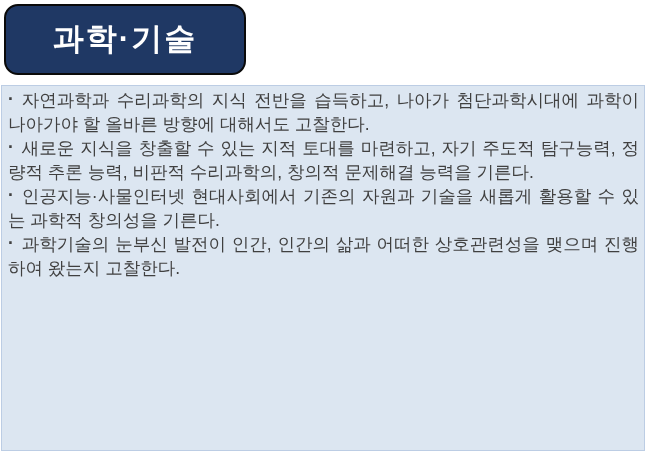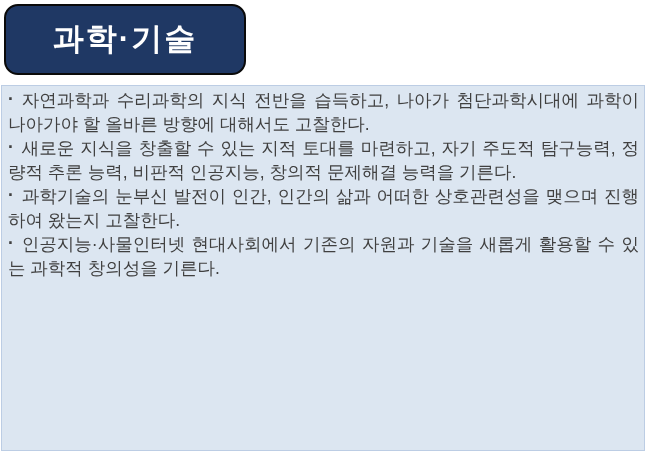--- a/index.html
+++ b/index.html
@@ -75,23 +75,23 @@
 
   <div class="title-box">
     <span class="title-label">과학·기술</span>
   </div>
 
   <div class="body-box">
     <p>
       <span class="bullet">·</span><span>자연과학과 수리과학의 지식 전반을 습득하고, 나아가 첨단과학시대에 과학이 나아가야 할 올바른 방향에 대해서도 고찰한다.</span>
     </p>
     <p>
-      <span class="bullet">·</span><span>새로운 지식을 창출할 수 있는 지적 토대를 마련하고, 자기 주도적 탐구능력, 정량적 추론 능력, 비판적 인공지능, 창의적 문제해결 능력을 기른다.</span>
+      <span class="bullet">·</span><span>새로운 지식을 창출할 수 있는 지적 토대를 마련하고, 자기 주도적 탐구능력, 정량적 추론 능력, 비판적 수리과학의, 창의적 문제해결 능력을 기른다.</span>
+    </p>
+    <p>
+      <span class="bullet">·</span><span>인공지능·사물인터넷 현대사회에서 기존의 자원과 기술을 새롭게 활용할 수 있는 과학적 창의성을 기른다.</span>
     </p>
     <p>
       <span class="bullet">·</span><span>과학기술의 눈부신 발전이 인간, 인간의 삶과 어떠한 상호관련성을 맺으며 진행하여 왔는지 고찰한다.</span>
-    </p>
-    <p>
-      <span class="bullet">·</span><span>인공지능·사물인터넷 현대사회에서 기존의 자원과 기술을 새롭게 활용할 수 있는 과학적 창의성을 기른다.</span>
     </p>
   </div>
 
 </div>
 
 </body></html>

